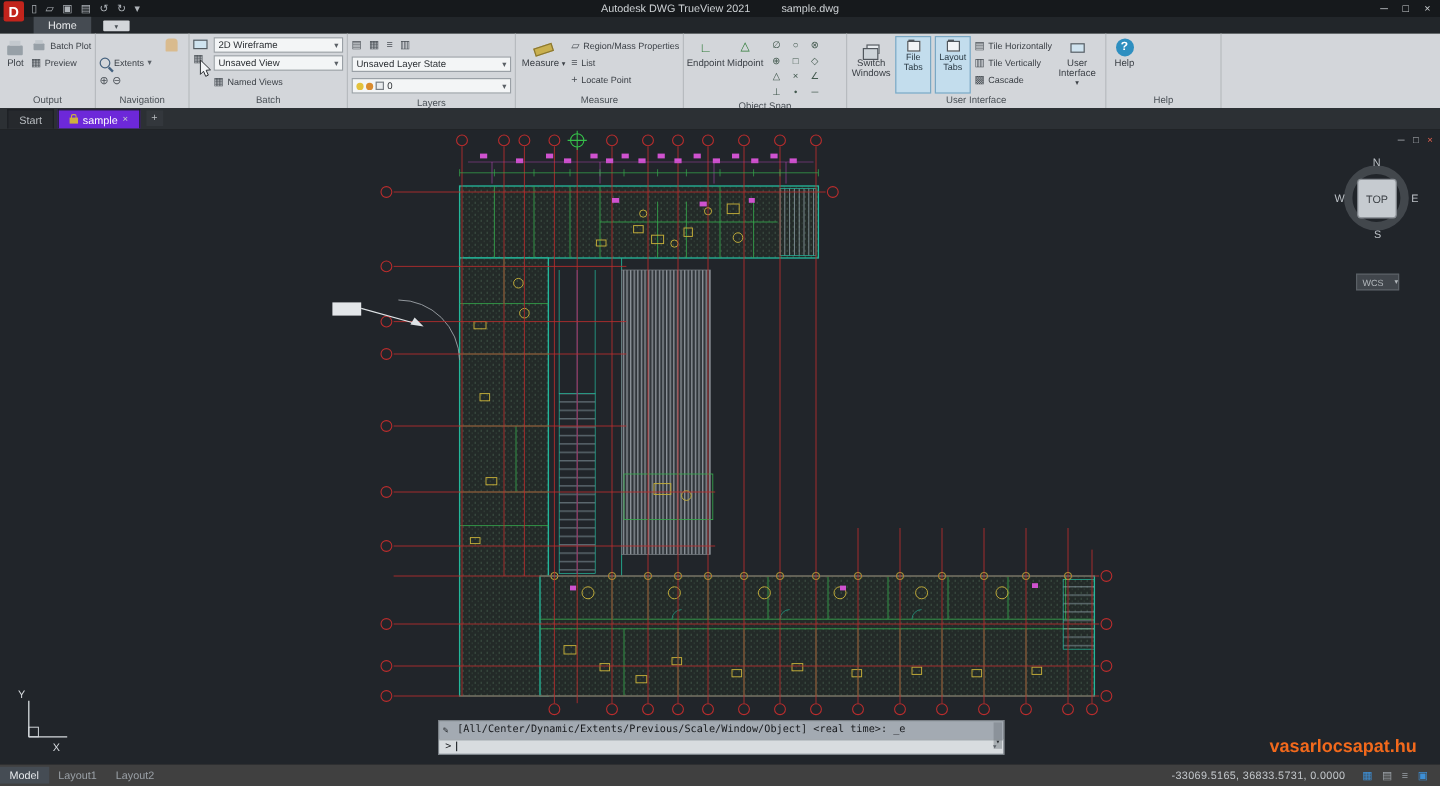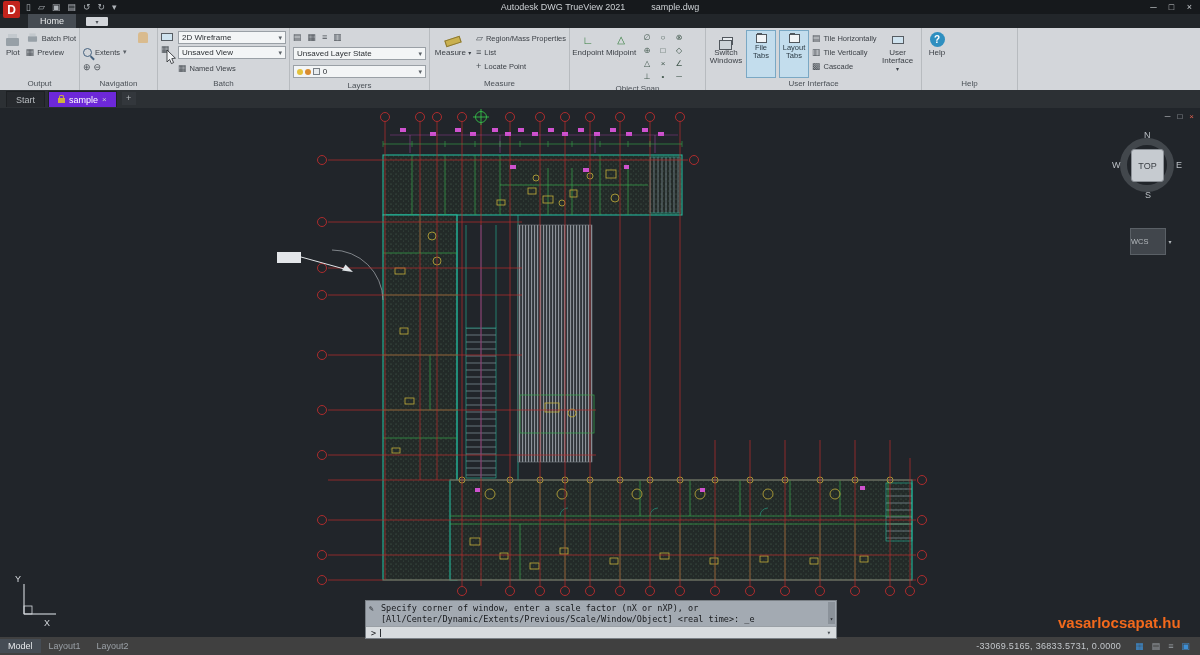--- a/index.html
+++ b/index.html
@@ -65,21 +65,21 @@
 .ftab-add{width:14px;height:13px;margin-left:5px;margin-bottom:2px;display:flex;align-items:center;justify-content:center;background:#33373c;color:#b8bcc0;font-size:9px}
 
 
 .canvas{position:absolute;top:108px;left:0;width:1200px;height:529px;background:#21252a}
 .miniwin{position:absolute;right:6px;top:4px;display:flex;gap:7px;font-size:8px;color:#b8bcc0;z-index:5}
 .miniwin .mclose{color:#e0604e}
 .viewcube{position:absolute;left:1116px;top:26px;width:64px;height:64px;z-index:4}
 .vc-ring{position:absolute;left:4px;top:4px;width:54px;height:54px;border-radius:50%;border:7px solid rgba(138,144,150,0.32)}
 .vc-face{position:absolute;left:15px;top:15px;width:33px;height:33px;background:#c6cbd0;border:1px solid #8b9096;border-radius:3px;display:flex;align-items:center;justify-content:center;font-size:9px;color:#3a3f44}
 .vc-letter{position:absolute;font-size:9px;color:#bcc1c6}
-.wcsbox{position:absolute;left:1130px;top:120px;width:36px;height:27px;background:#41464c;border:1px solid #5a6066;color:#b4b9bd;font-size:7.5px;display:flex;align-items:center;justify-content:flex-start;gap:20px;z-index:4}
+.wcsbox{position:absolute;left:1130px;top:120px;width:36px;height:14px;background:#41464c;border:1px solid #5a6066;color:#b4b9bd;font-size:7.5px;display:flex;align-items:center;justify-content:flex-end;gap:9px;z-index:4}
 .watermark{position:absolute;left:1058px;top:506px;font-size:15px;font-weight:bold;color:#f2691c;z-index:6}
 
 
 .cmdbox{position:absolute;left:365px;top:492px;width:472px;background:rgba(173,181,188,0.93);border:1px solid #7a8086;z-index:7}
 .cmd-hist{font-family:"DejaVu Sans Mono",monospace;font-size:8.5px;color:#17191c;padding:2px 12px 2px 15px;line-height:10.5px;position:relative}
 .cmd-side{position:absolute;left:3px;top:3px;font-size:8px;color:#2b2f33}
 .cmd-scroll{position:absolute;right:1px;top:1px;width:7px;height:22px;background:rgba(110,117,124,0.45);display:flex;align-items:flex-end;justify-content:center;font-size:6px;color:#2b2f33}
 .cmd-input{height:12px;background:#d8dcdf;display:flex;align-items:center;font-family:"DejaVu Sans Mono",monospace;font-size:8.5px;color:#17191c;padding:0 5px;gap:4px;border-top:1px solid #9aa0a6}
 .cmd-caret{width:1px;height:8px;background:#2b2f33}
 .cmd-input .caret-end{margin-left:auto;font-size:7px;color:#4a5056}
@@ -638,21 +638,20 @@
       <div class="vc-face">TOP</div>
     </div>
     <div class="wcsbox">
       <span>WCS</span>
         <span style="font-size:6px">▾</span>
     </div>
 
     <div class="cmdbox">
       <div class="cmd-hist">
         <span class="cmd-side">✎</span>
-        <div>Specify corner of window, enter a scale factor (nX or nXP), or</div>
         <div>[All/Center/Dynamic/Extents/Previous/Scale/Window/Object] &lt;real time&gt;: _e</div>
         <div class="cmd-scroll">
             <span>▾</span>
           </div>
       </div>
       <div class="cmd-input">
         <span>&gt;</span>
         <span class="cmd-caret"></span>
         <span class="caret-end">▾</span>
       </div>

